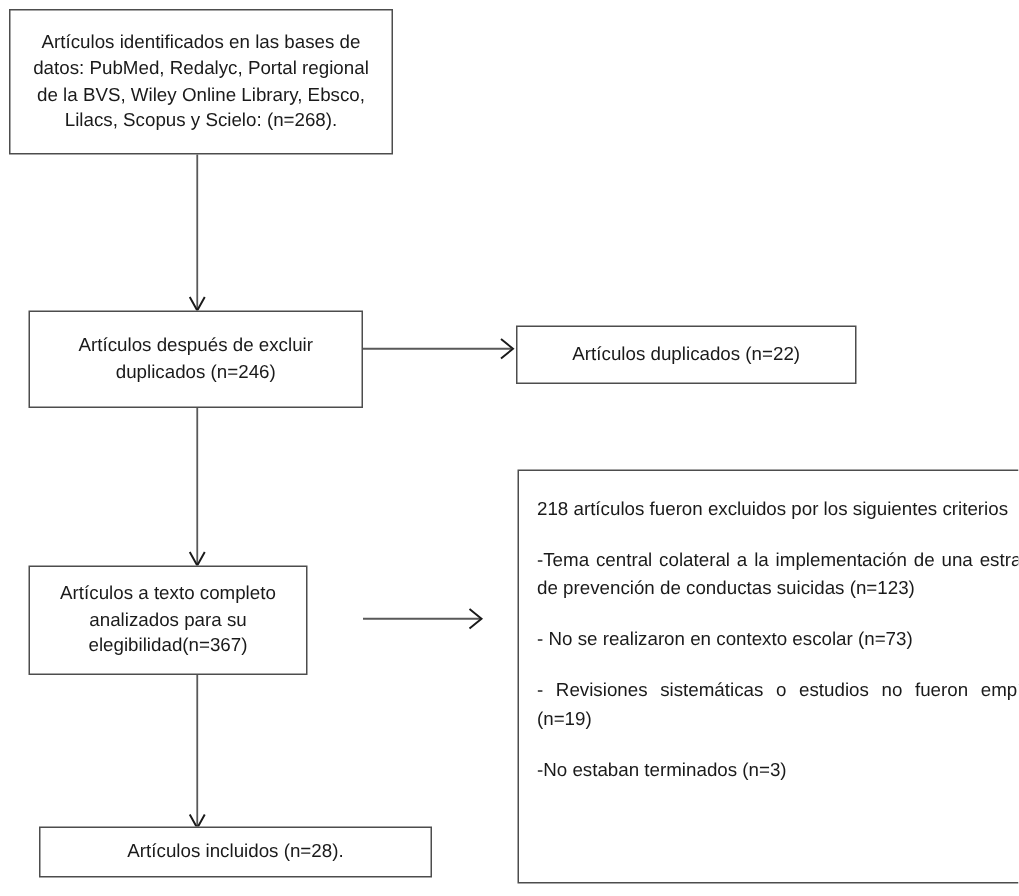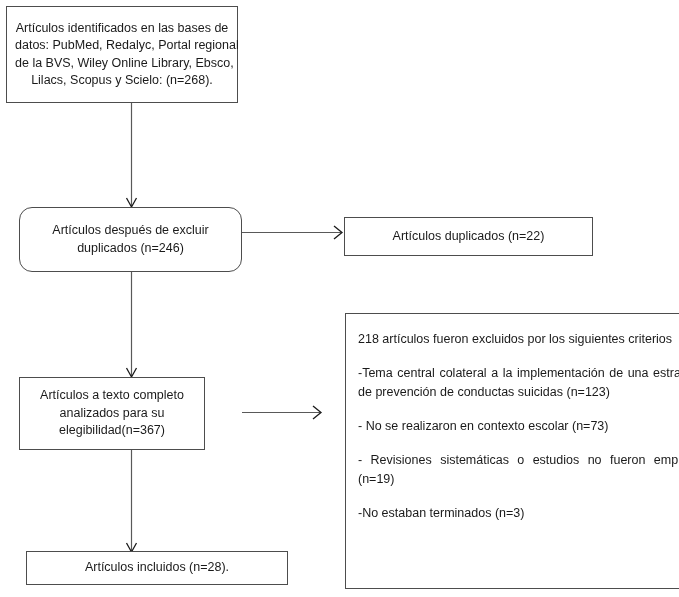--- a/index.html
+++ b/index.html
@@ -31,38 +31,37 @@
     line-height: 17.5px;
     white-space: pre;
   }
   .centered .line {
     text-align: center;
   }
   
   #box-identification {
     left: 6px;
     top: 6px;
-    width: 232px;
+    width: 256px;
     height: 97px;
     padding: 0 8px;
   }
   
   #box-deduplicated {
     left: 19px;
     top: 207px;
     width: 223px;
     height: 65px;
     padding: 0 6px;
-    border-radius: 13px;
   }
   
   #box-duplicates {
     left: 344px;
     top: 217px;
-    width: 249px;
+    width: 227px;
     height: 39px;
     padding: 0 6px;
   }
   
   #box-eligibility {
     left: 19px;
     top: 377px;
     width: 186px;
     height: 73px;
     padding: 0 6px;

